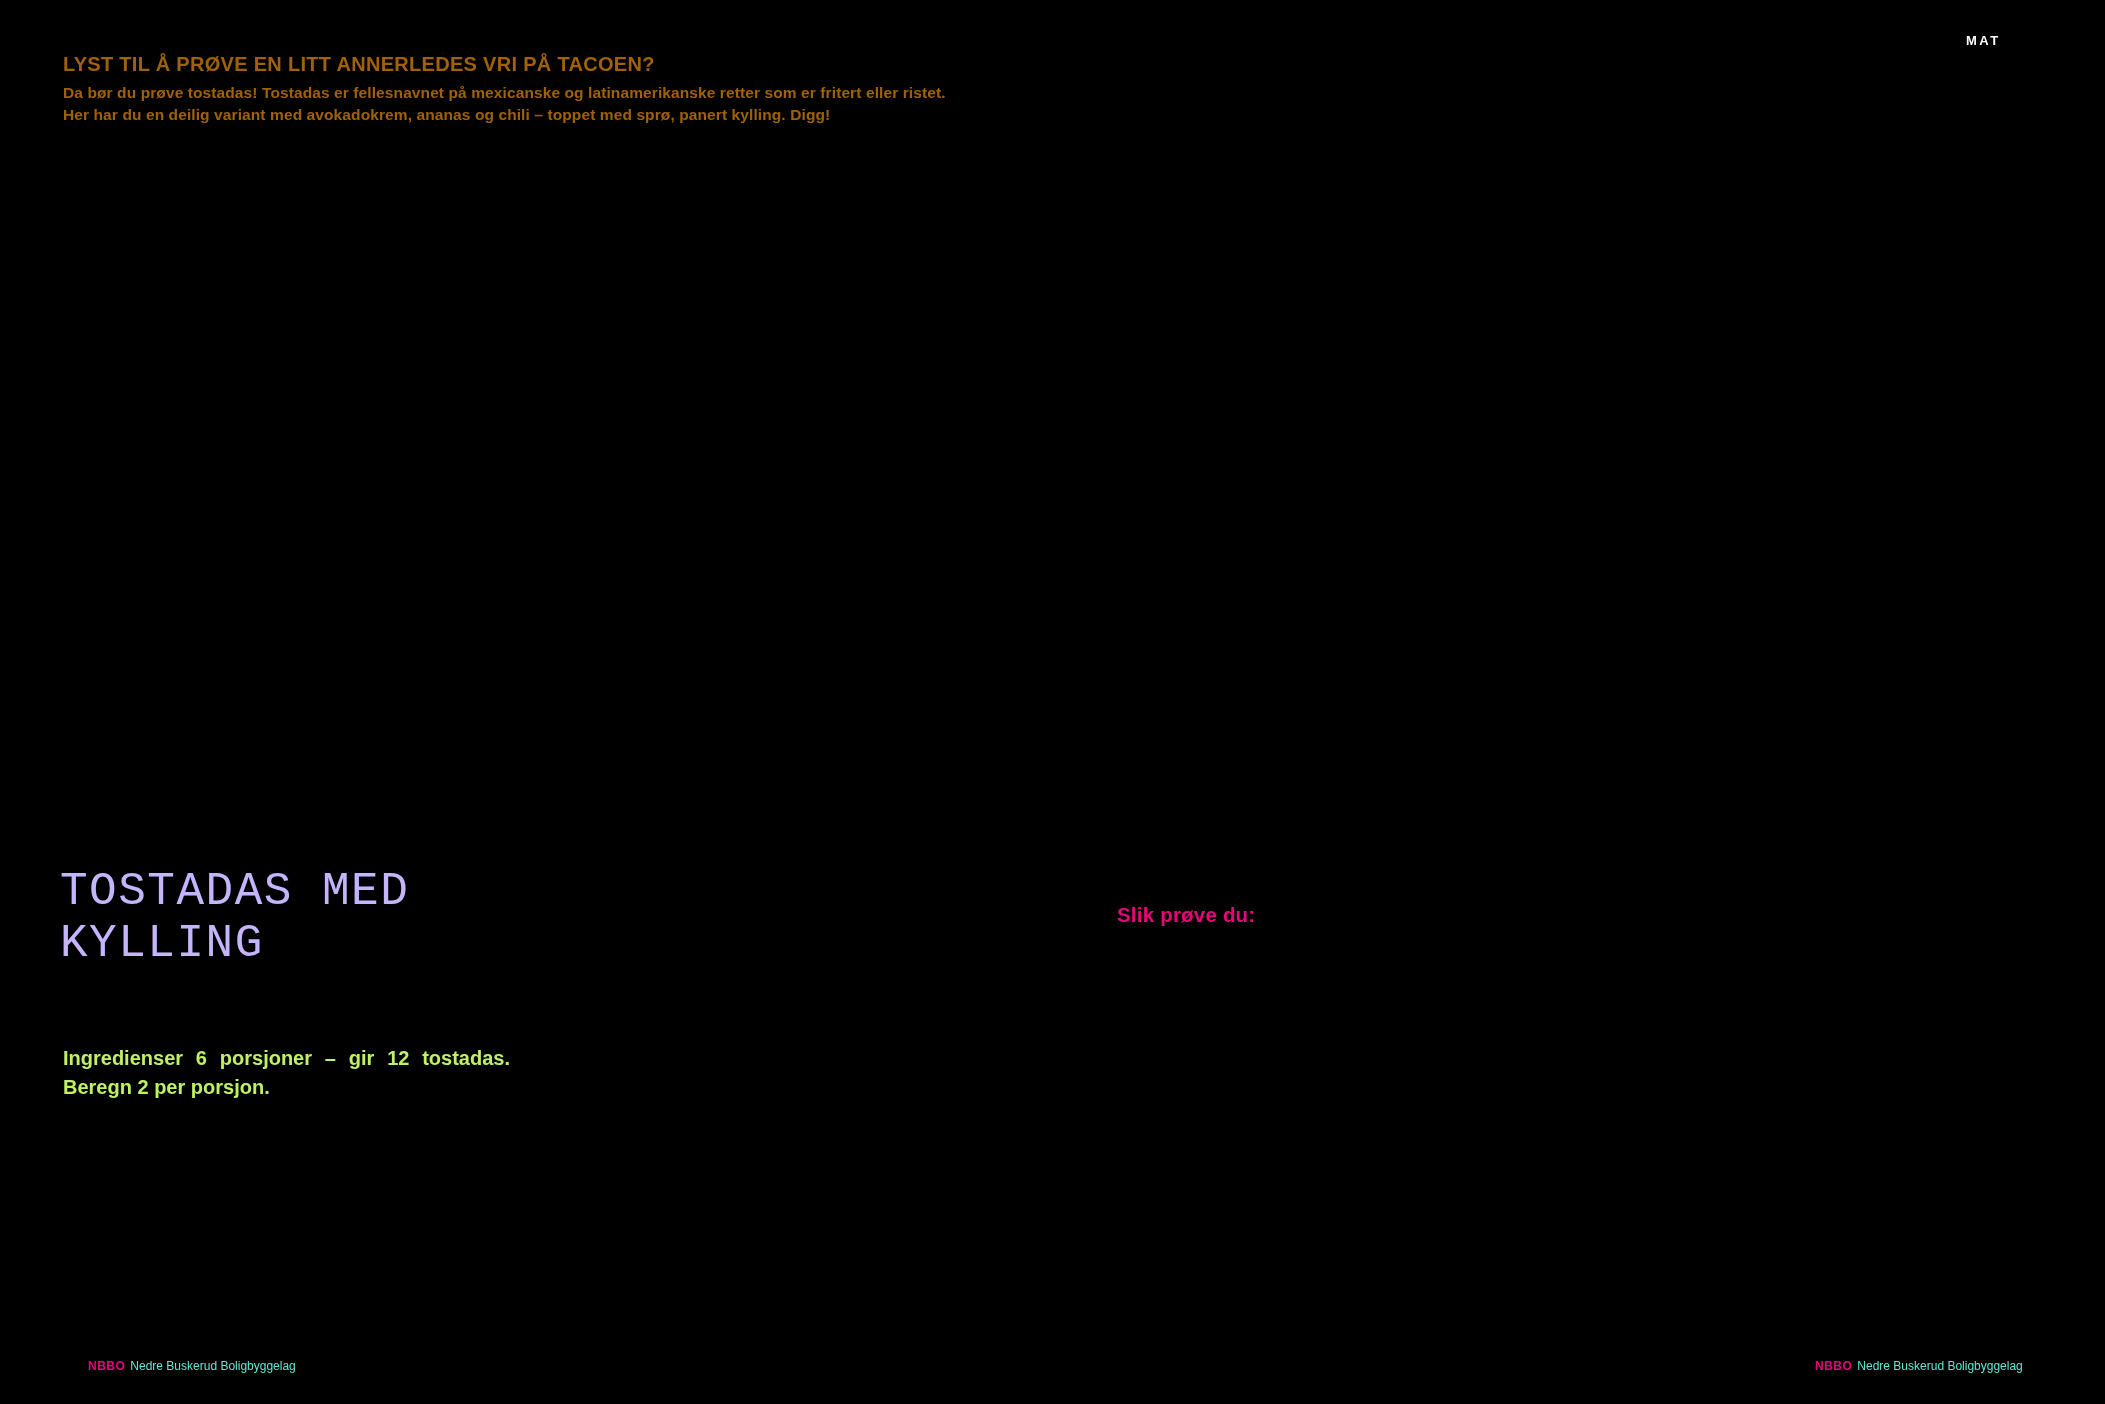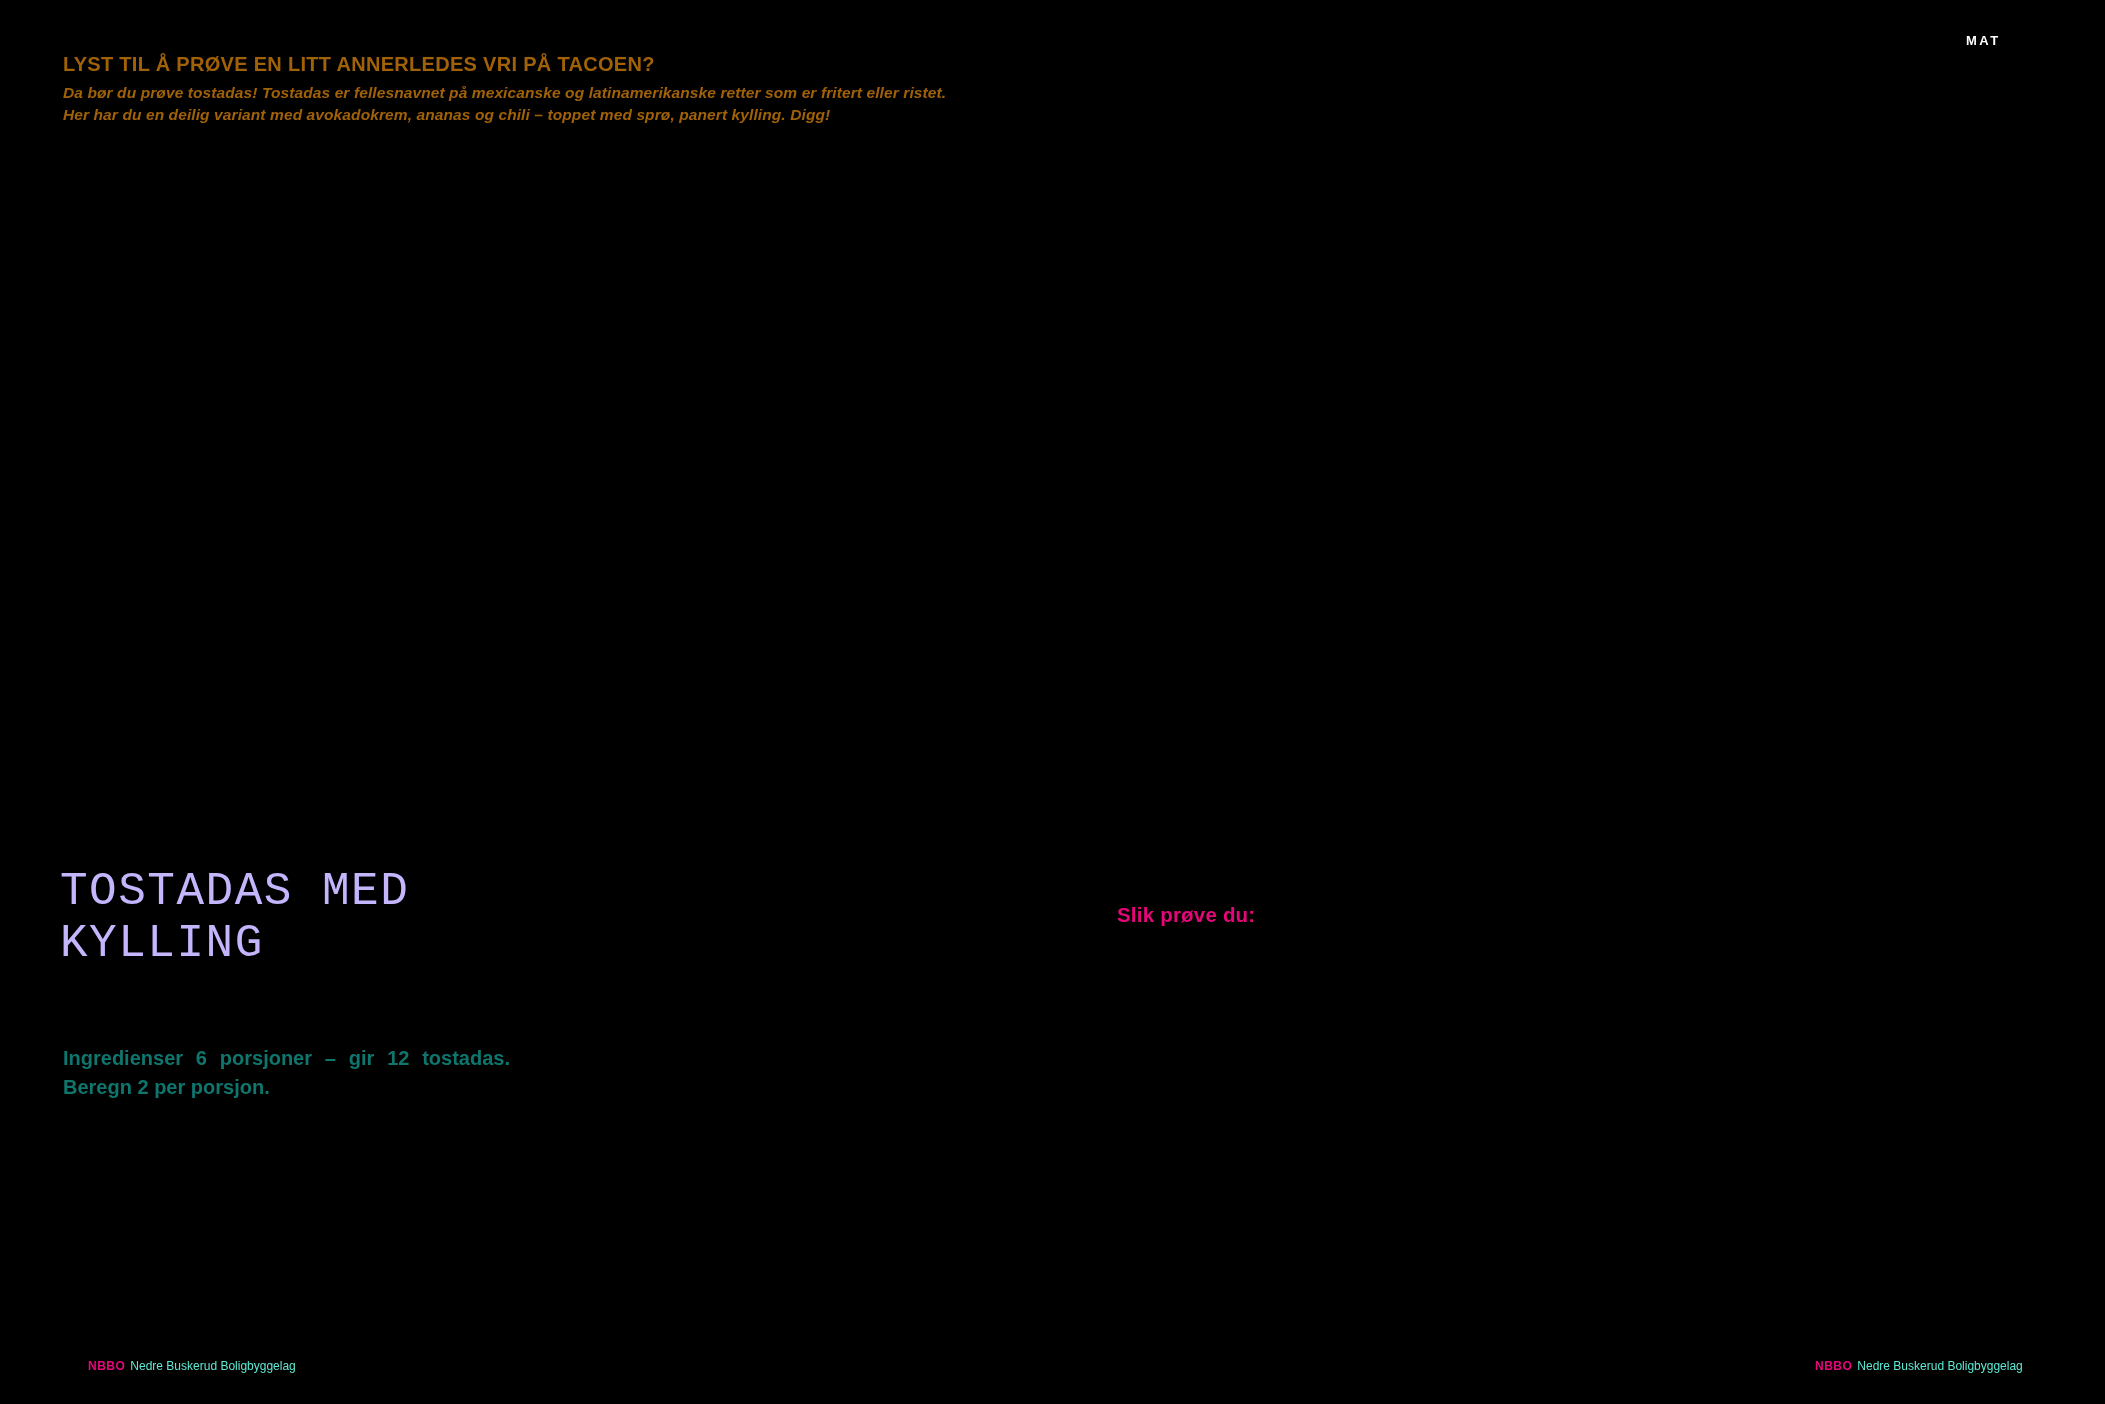--- a/index.html
+++ b/index.html
@@ -30,21 +30,20 @@
     font-weight: 700;
     letter-spacing: 0.3px;
     line-height: 24px;
     margin: 0 0 6px 0;
   }
   .intro-line {
     font-size: 15.5px;
     font-weight: 700;
     line-height: 22px;
     letter-spacing: 0.1px;
-    font-style: italic;
   }
 
   
   .mat-tag {
     position: absolute;
     left: 1966px;
     top: 33px;
     color: #ffffff;
     font-size: 13px;
     font-weight: 700;
@@ -64,21 +63,21 @@
     line-height: 52px;
     letter-spacing: 1.5px;
   }
 
   
   .ingredients {
     position: absolute;
     left: 63px;
     top: 1044px;
     width: 447px;
-    color: #0f766e;
+    color: #bef264;
     font-size: 20px;
     font-weight: 700;
     line-height: 29px;
   }
   .ingredients .justified {
     text-align: justify;
     text-align-last: justify;
   }
 
   

